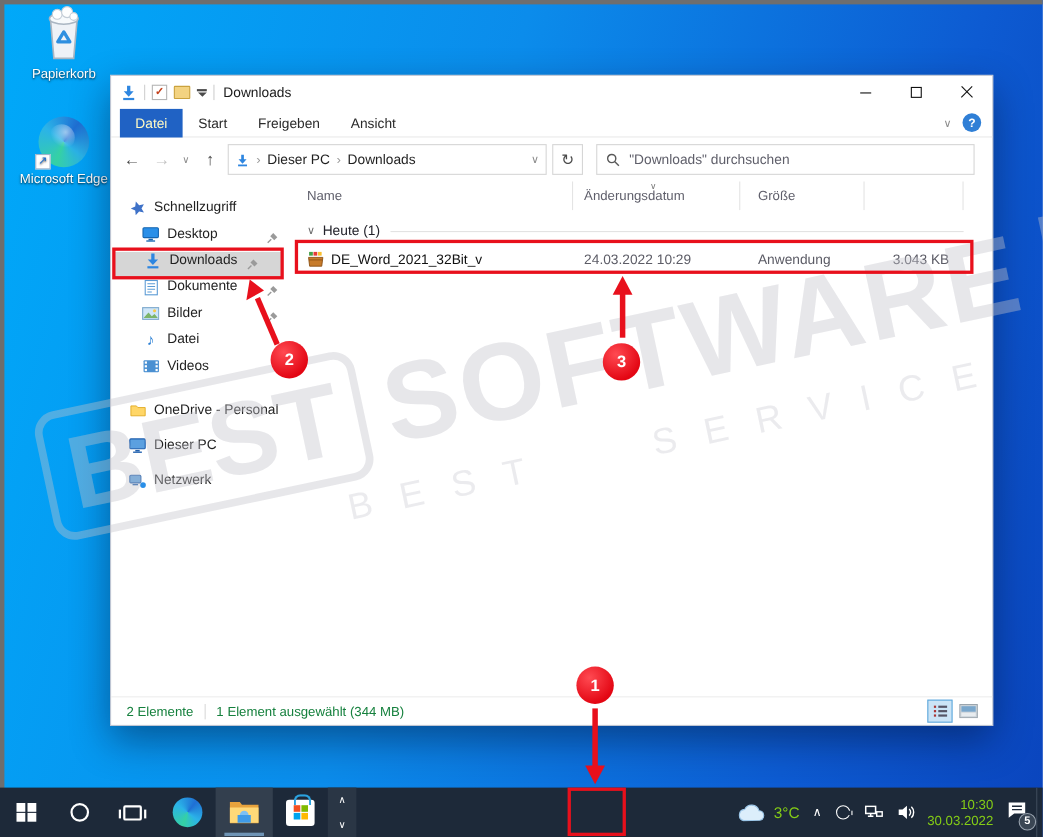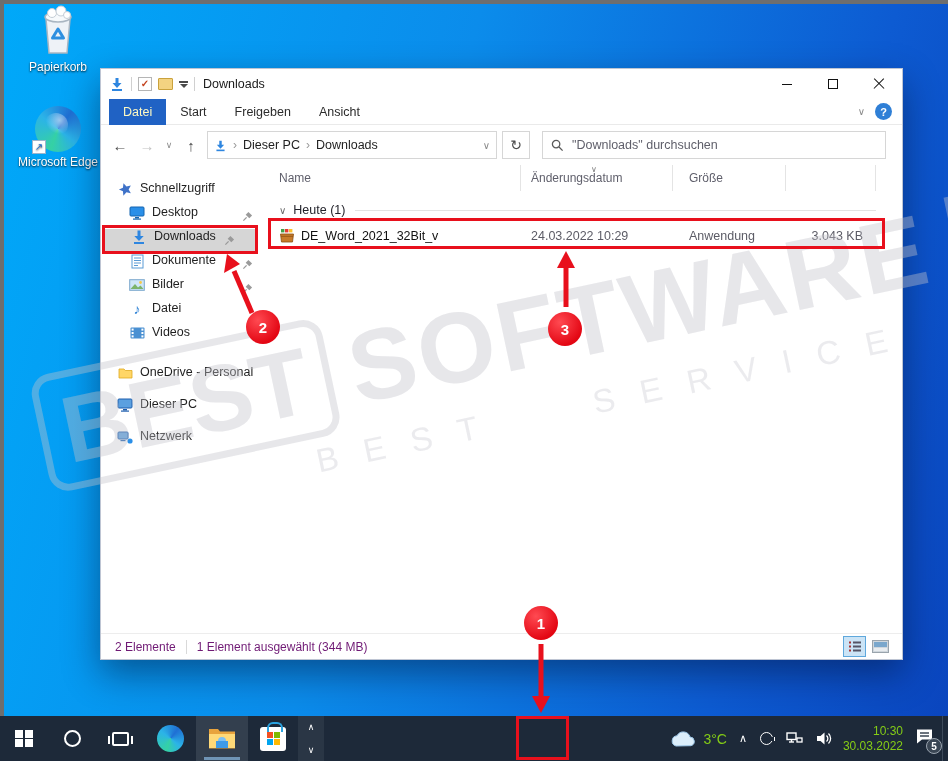--- a/index.html
+++ b/index.html
@@ -87,21 +87,21 @@
   .group-hdr{margin:12px 26px 0 10px;display:flex;align-items:center;font-size:12.5px;color:#23232b;}
   .group-hdr .chev{color:#6a6a6a;font-size:10px;margin-right:7px;}
   .group-hdr .gline{flex:1;height:1px;background:#e3e3e3;margin-left:10px;}
   .file-row{margin-top:7px;height:23px;display:grid;grid-template-columns:252px 152px 113px 90px 1fr;align-items:center;
     font-size:12.5px;}
   .file-row .name-cell{display:flex;align-items:center;gap:6px;padding-left:10px;color:#111;}
   .file-row .dim{color:#5c5c66;}
   .file-row .d2{padding-left:10px;} .file-row .d3{padding-left:16px;}
   .file-row .d4{text-align:right;padding-right:13px;}
 
-  .statusbar{height:26px;border-top:1px solid #ededed;display:flex;align-items:center;font-size:12px;color:#701a75;
+  .statusbar{height:26px;border-top:1px solid #ededed;display:flex;align-items:center;font-size:12px;color:#15803d;
     padding:0 10px 0 14px;flex:none;}
   .sb-div{width:1px;height:14px;background:#d9d9d9;margin:0 10px;}
   .sb-right{margin-left:auto;display:flex;gap:3px;align-items:center;}
   .view-btn{width:23px;height:21px;display:flex;align-items:center;justify-content:center;}
   .view-btn.sel{background:#cbe4f6;border:1px solid #5fa8dc;}
 
   
   .watermark{position:absolute;left:28px;top:378px;width:1100px;z-index:40;pointer-events:none;
     transform:rotate(-12deg);transform-origin:0 0;color:rgba(195,195,203,.40);}
   .wm-row1{display:flex;align-items:center;}

